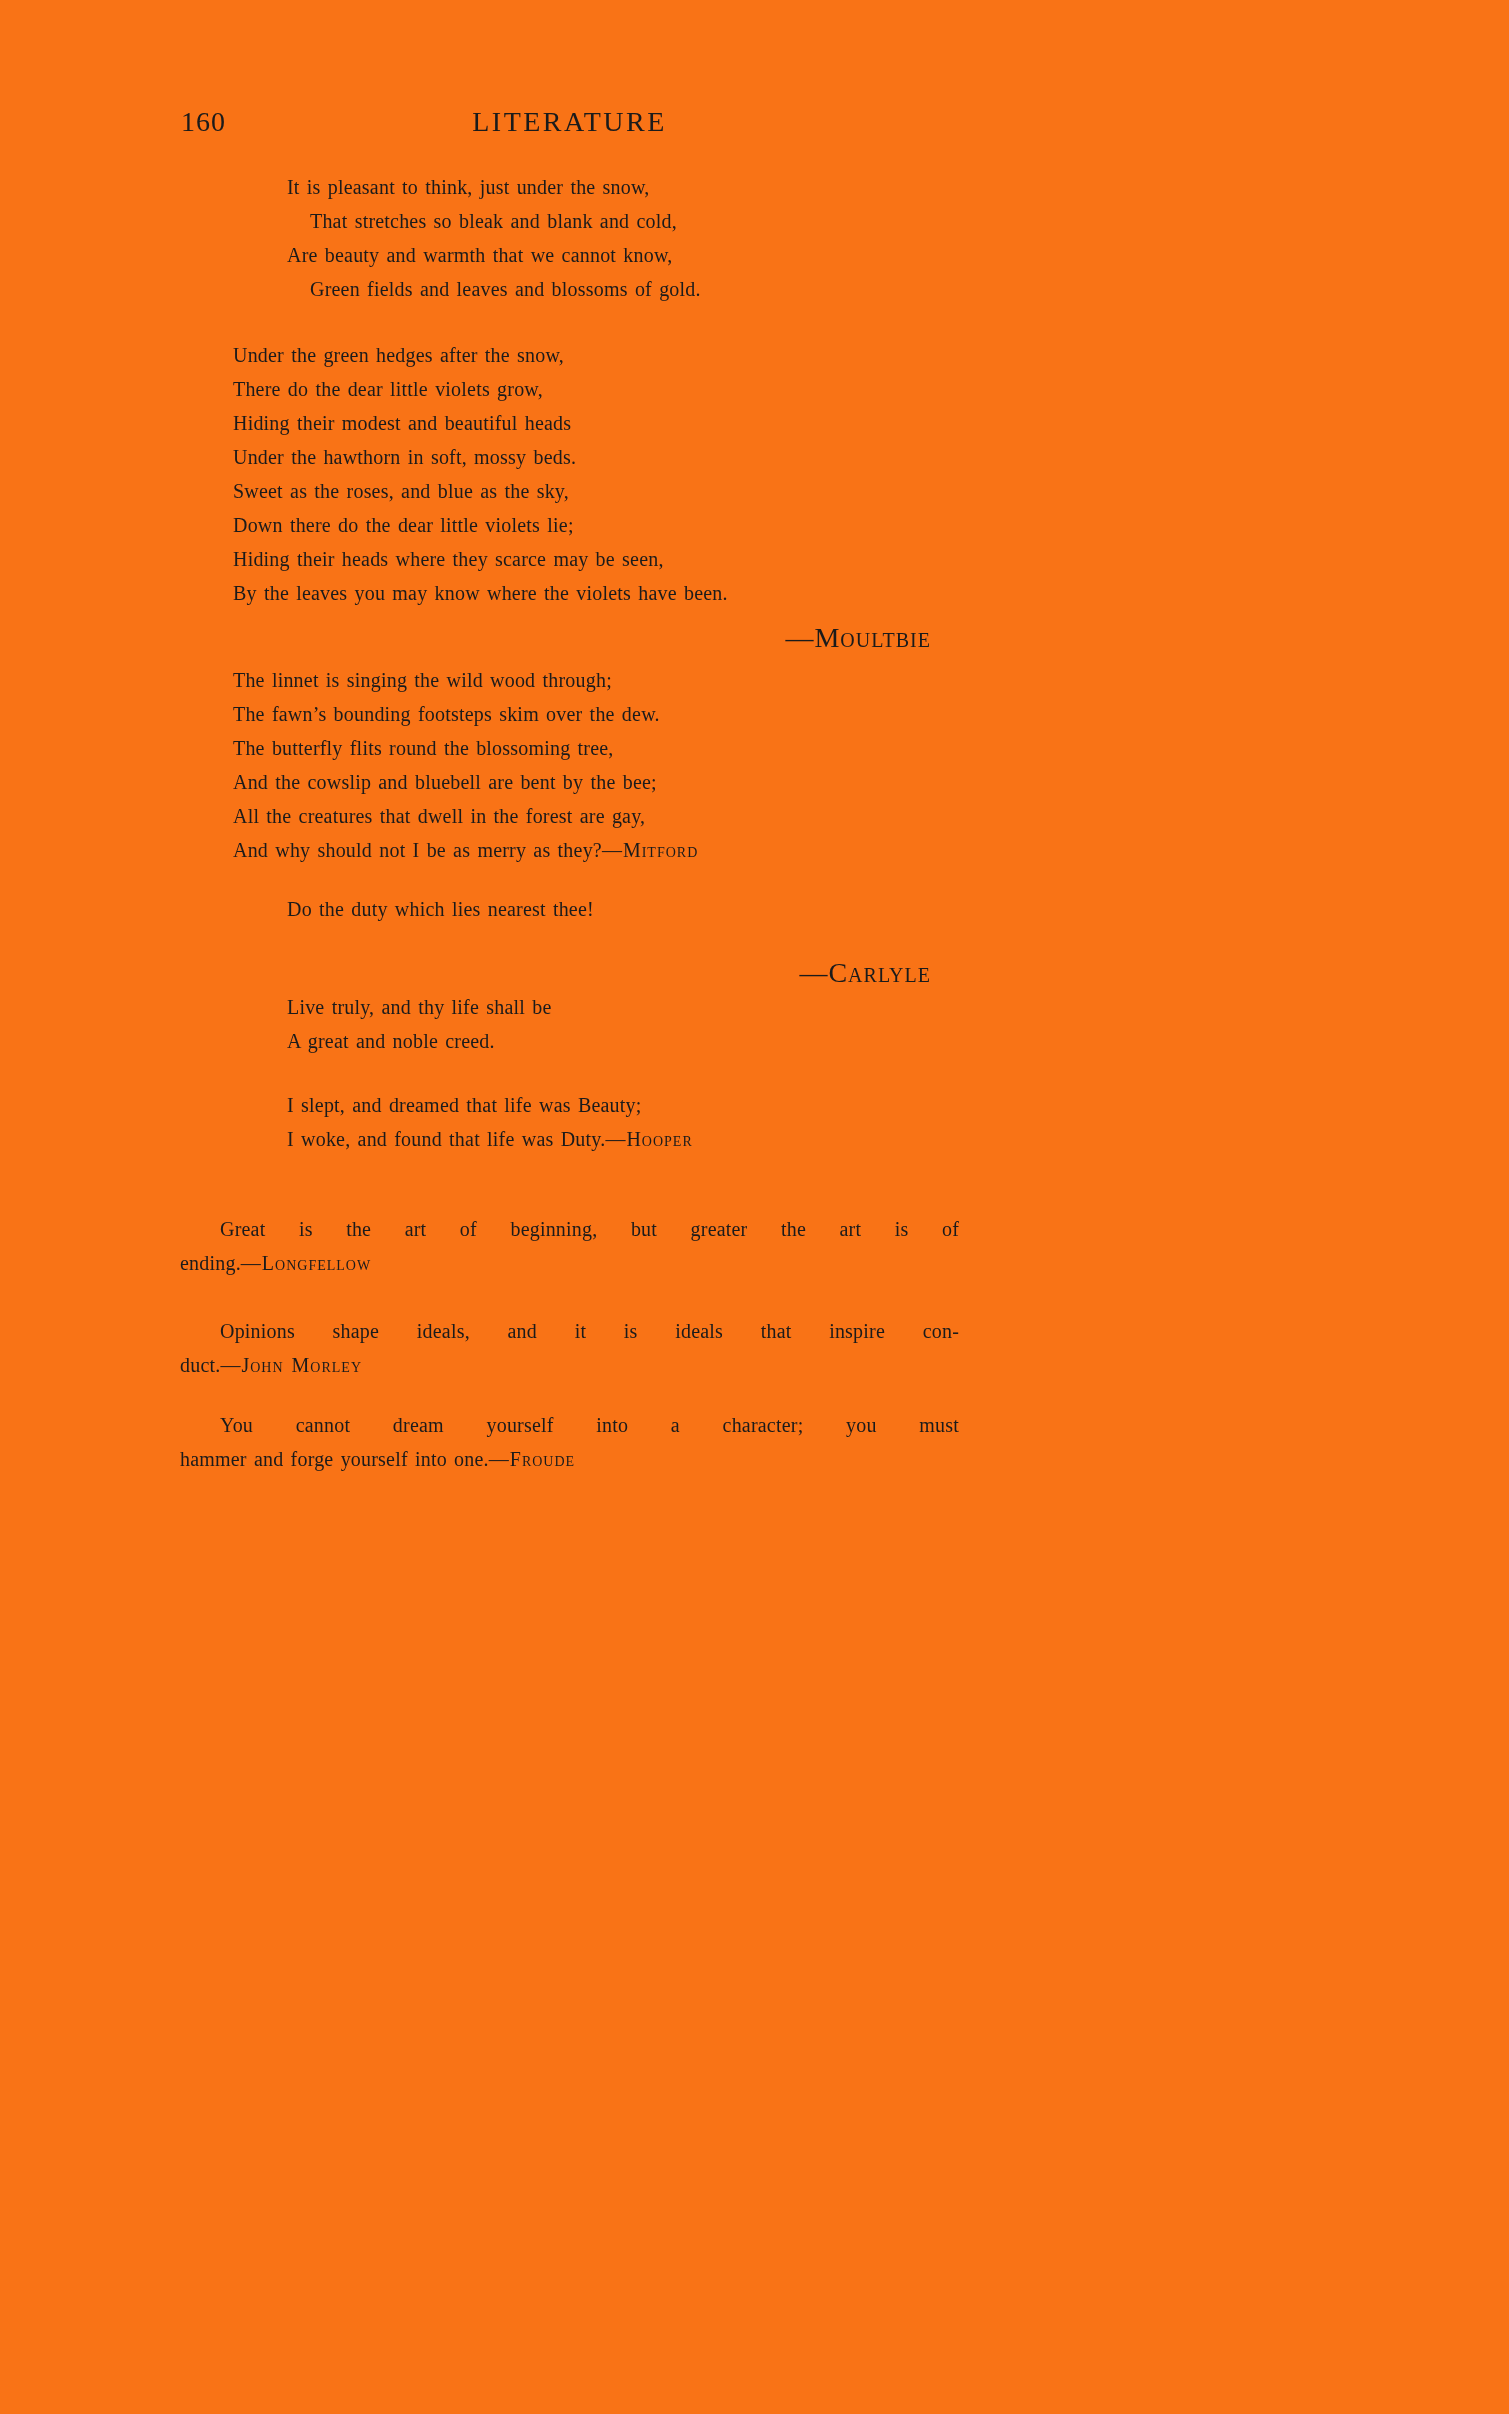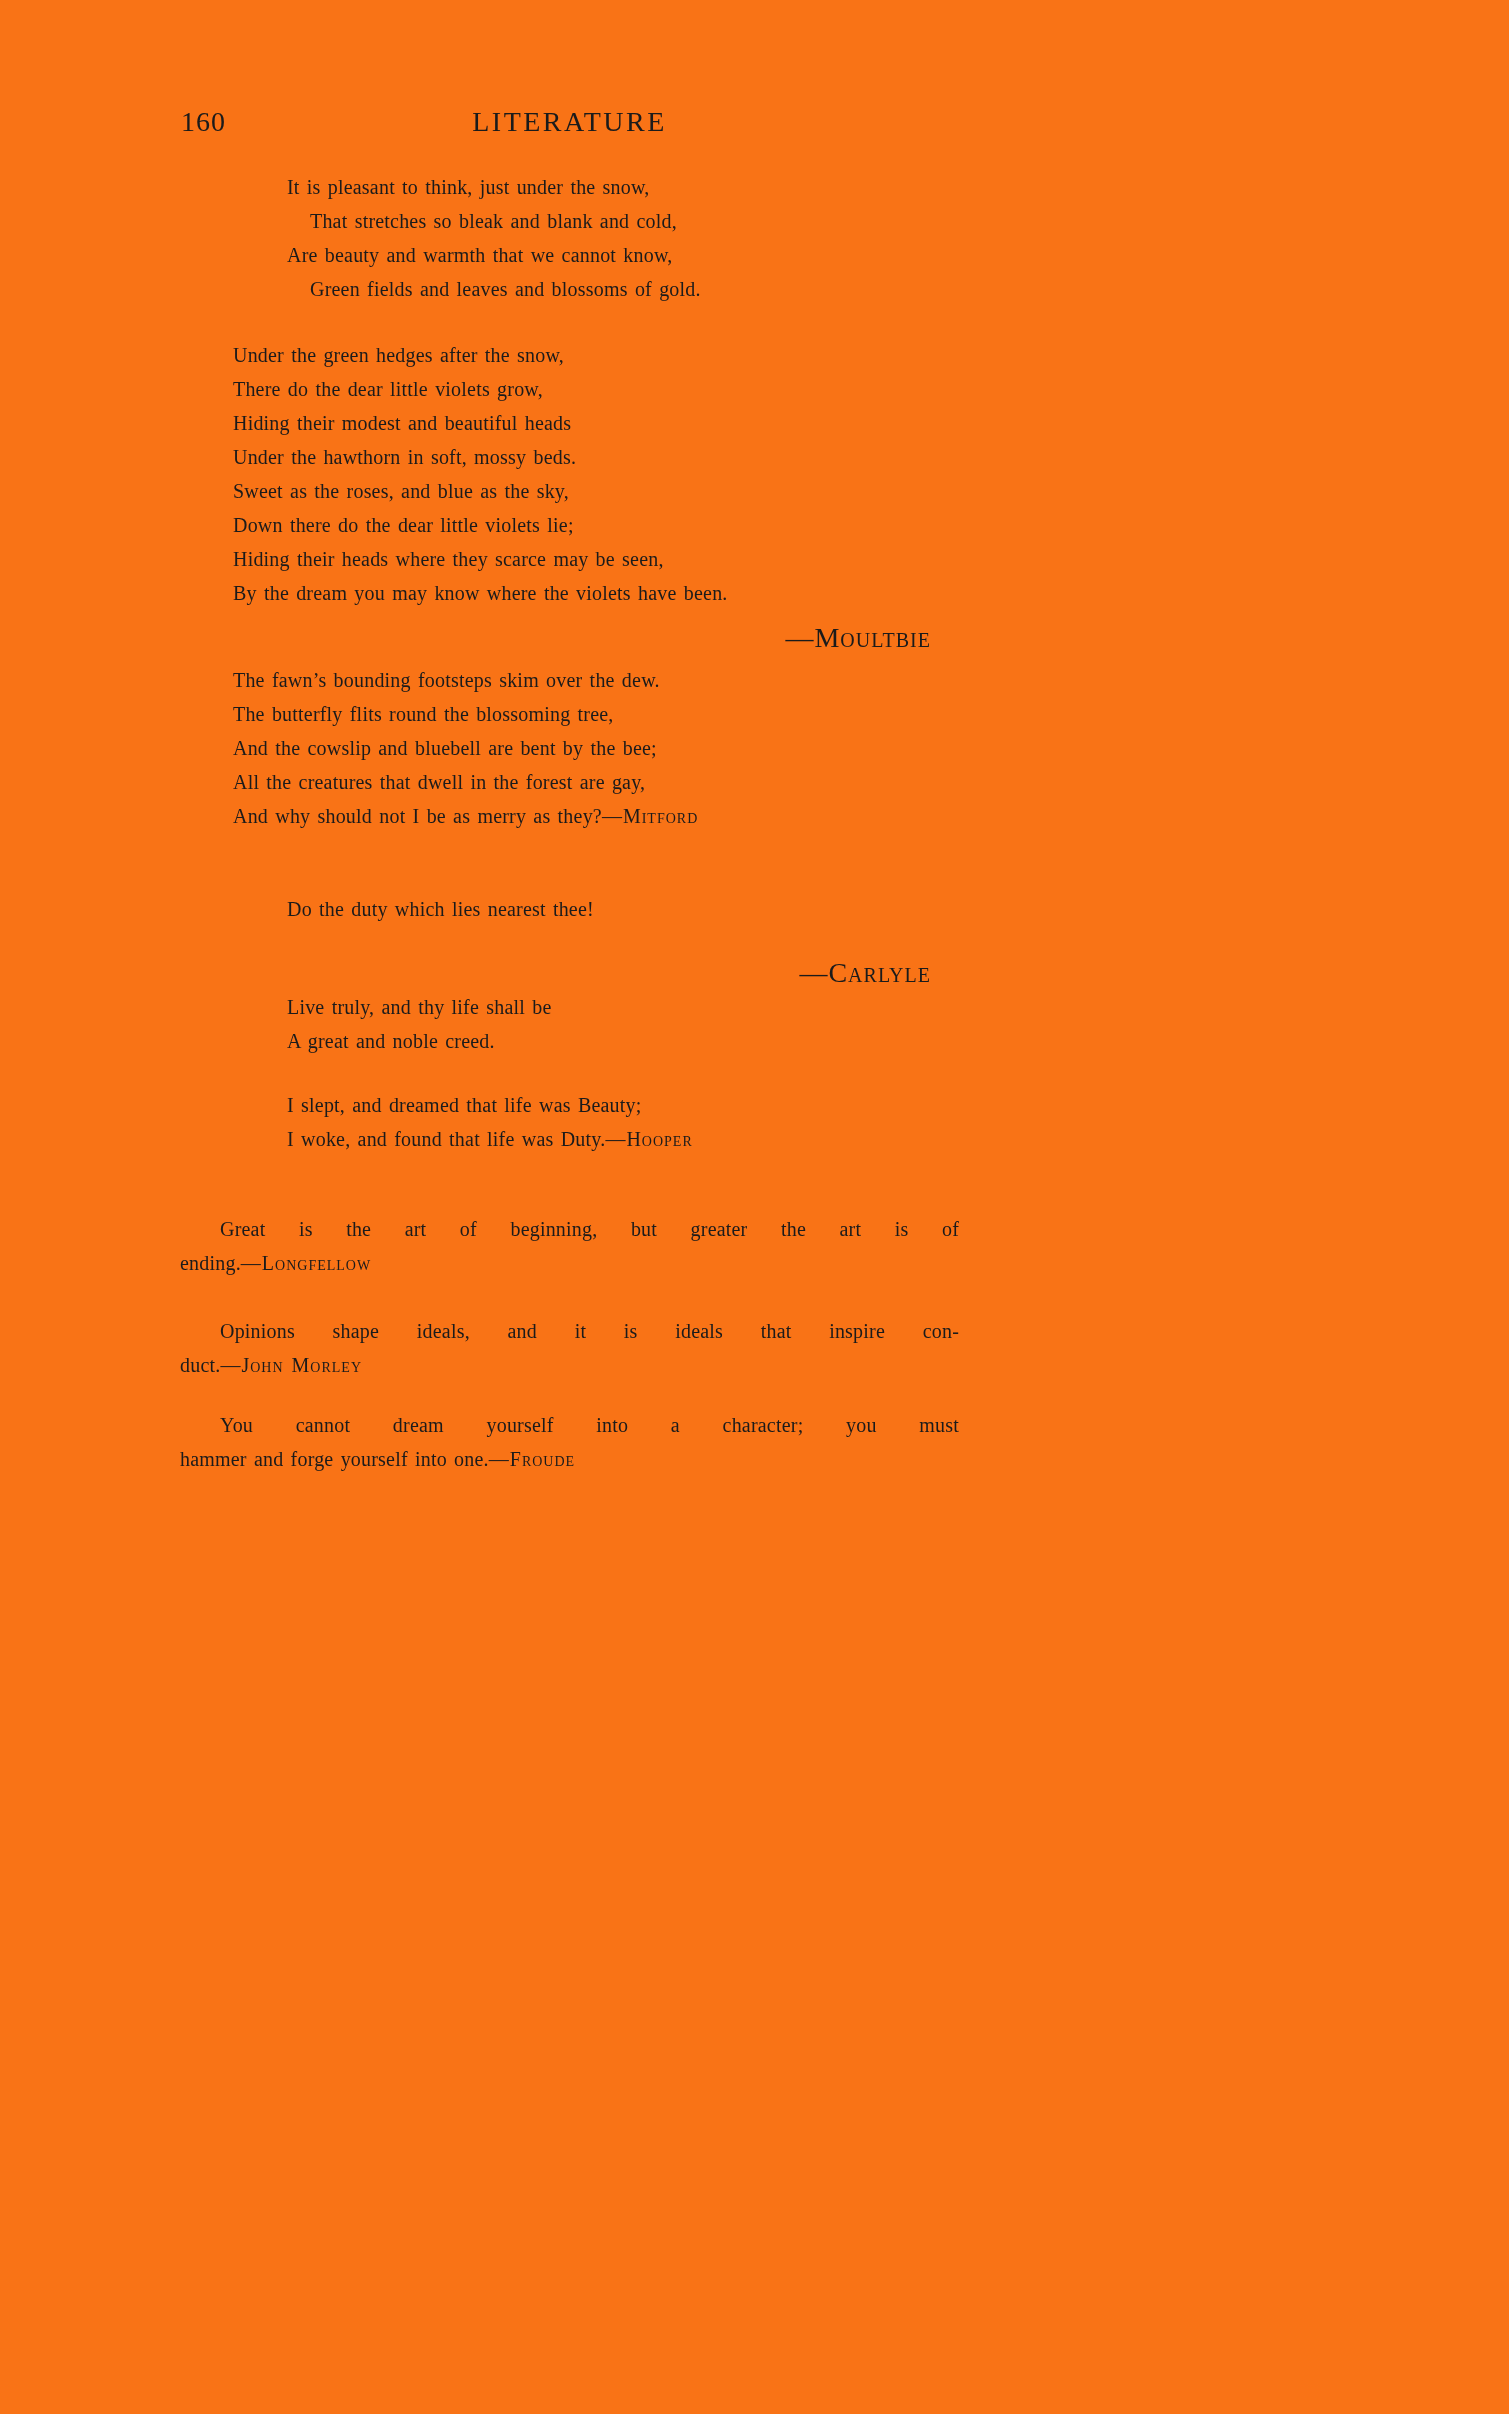--- a/index.html
+++ b/index.html
@@ -92,28 +92,29 @@
     </div>
 
     <div class="block b-poem2">
       <div class="line ind-c">Under the green hedges after the snow,</div>
       <div class="line ind-c">There do the dear little violets grow,</div>
       <div class="line ind-c">Hiding their modest and beautiful heads</div>
       <div class="line ind-c">Under the hawthorn in soft, mossy beds.</div>
       <div class="line ind-c">Sweet as the roses, and blue as the sky,</div>
       <div class="line ind-c">Down there do the dear little violets lie;</div>
       <div class="line ind-c">Hiding their heads where they scarce may be seen,</div>
-      <div class="line ind-c">By the dream you may know where the violets have been.</div>
+      <div class="line ind-c">By the leaves you may know where the violets have been.</div>
     </div>
 
     <div class="block attr-line b-attr2">
       <span class="attr">—Moultbie</span>
     </div>
 
     <div class="block b-poem3">
+      <div class="line ind-c">The linnet is singing the wild wood through;</div>
       <div class="line ind-c">The fawn’s bounding footsteps skim over the dew.</div>
       <div class="line ind-c">The butterfly flits round the blossoming tree,</div>
       <div class="line ind-c">And the cowslip and bluebell are bent by the bee;</div>
       <div class="line ind-c">All the creatures that dwell in the forest are gay,</div>
       <div class="line ind-c"><span>And why should not I be as merry as they?</span><span class="attr">—Mitford</span></div>
     </div>
 
     <div class="block b-poem4a">
       <div class="line ind-d">Do the duty which lies nearest thee!</div>
     </div>

